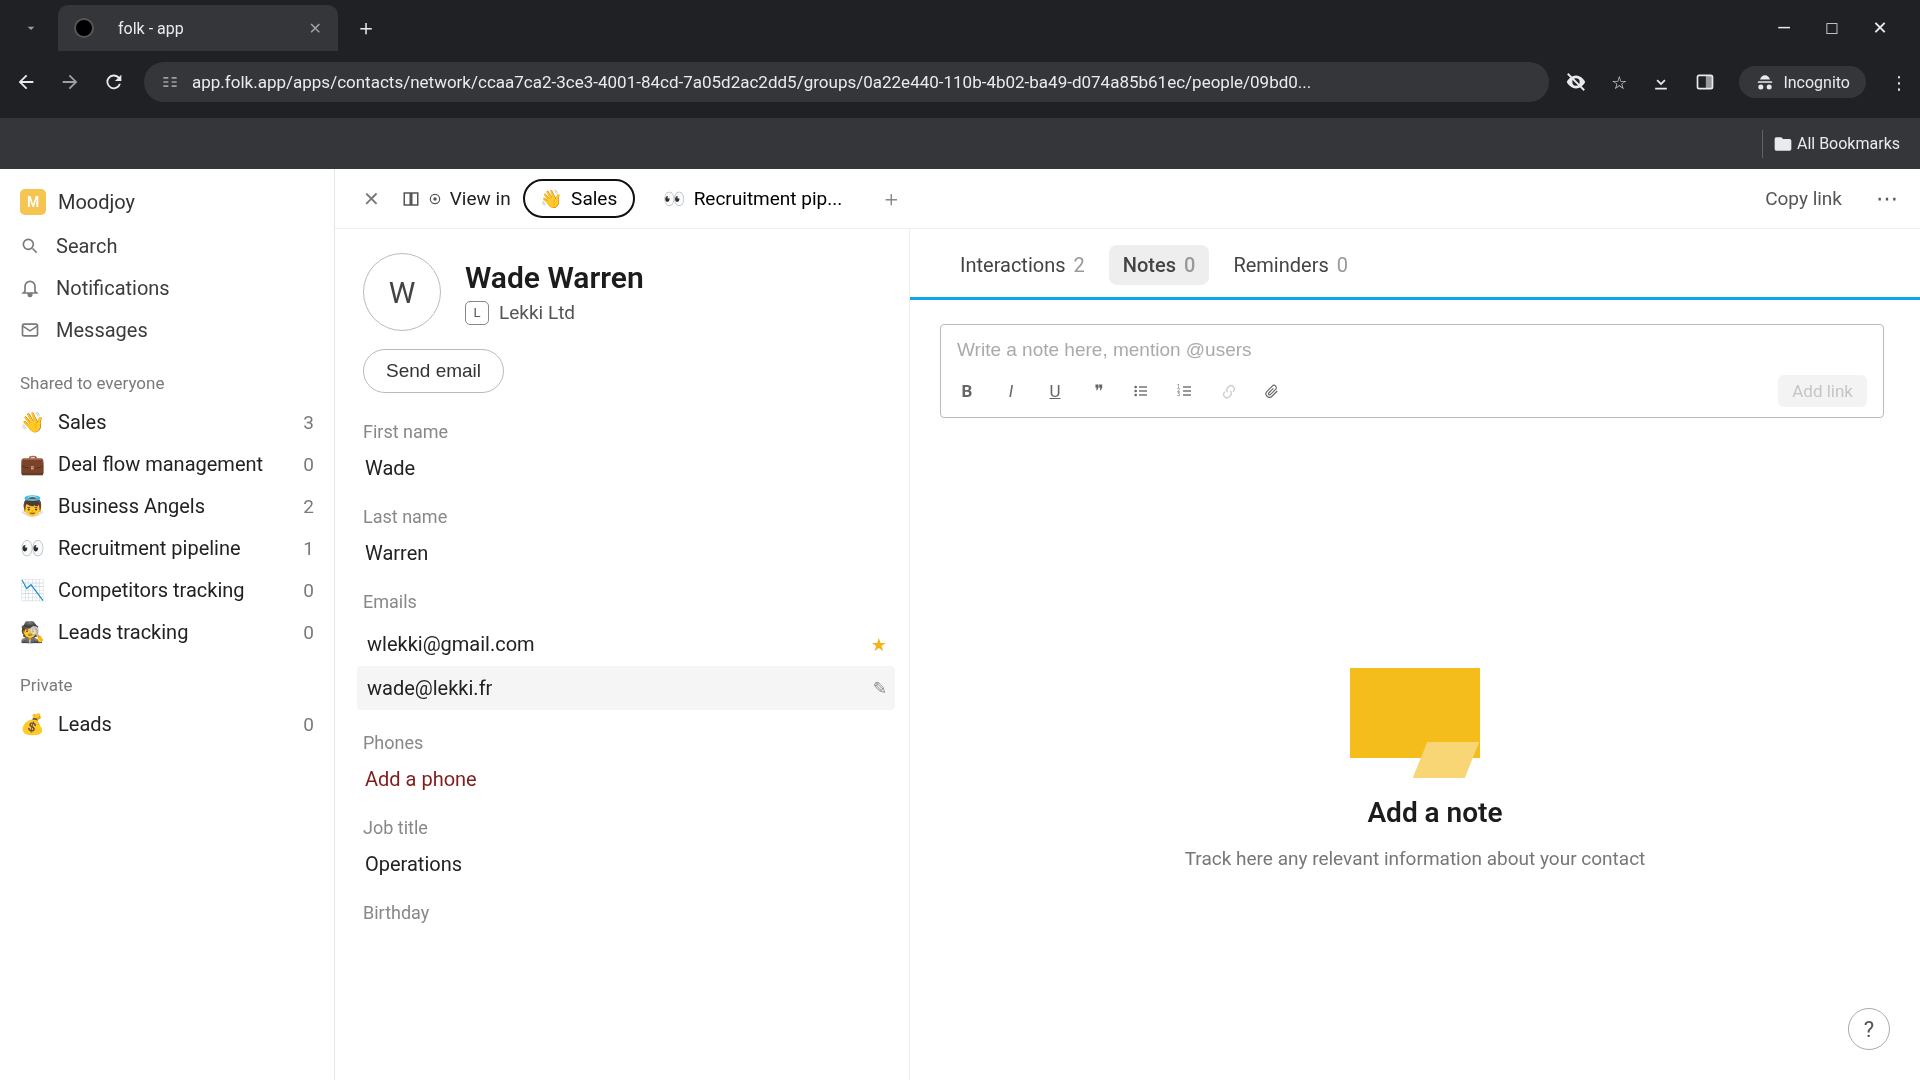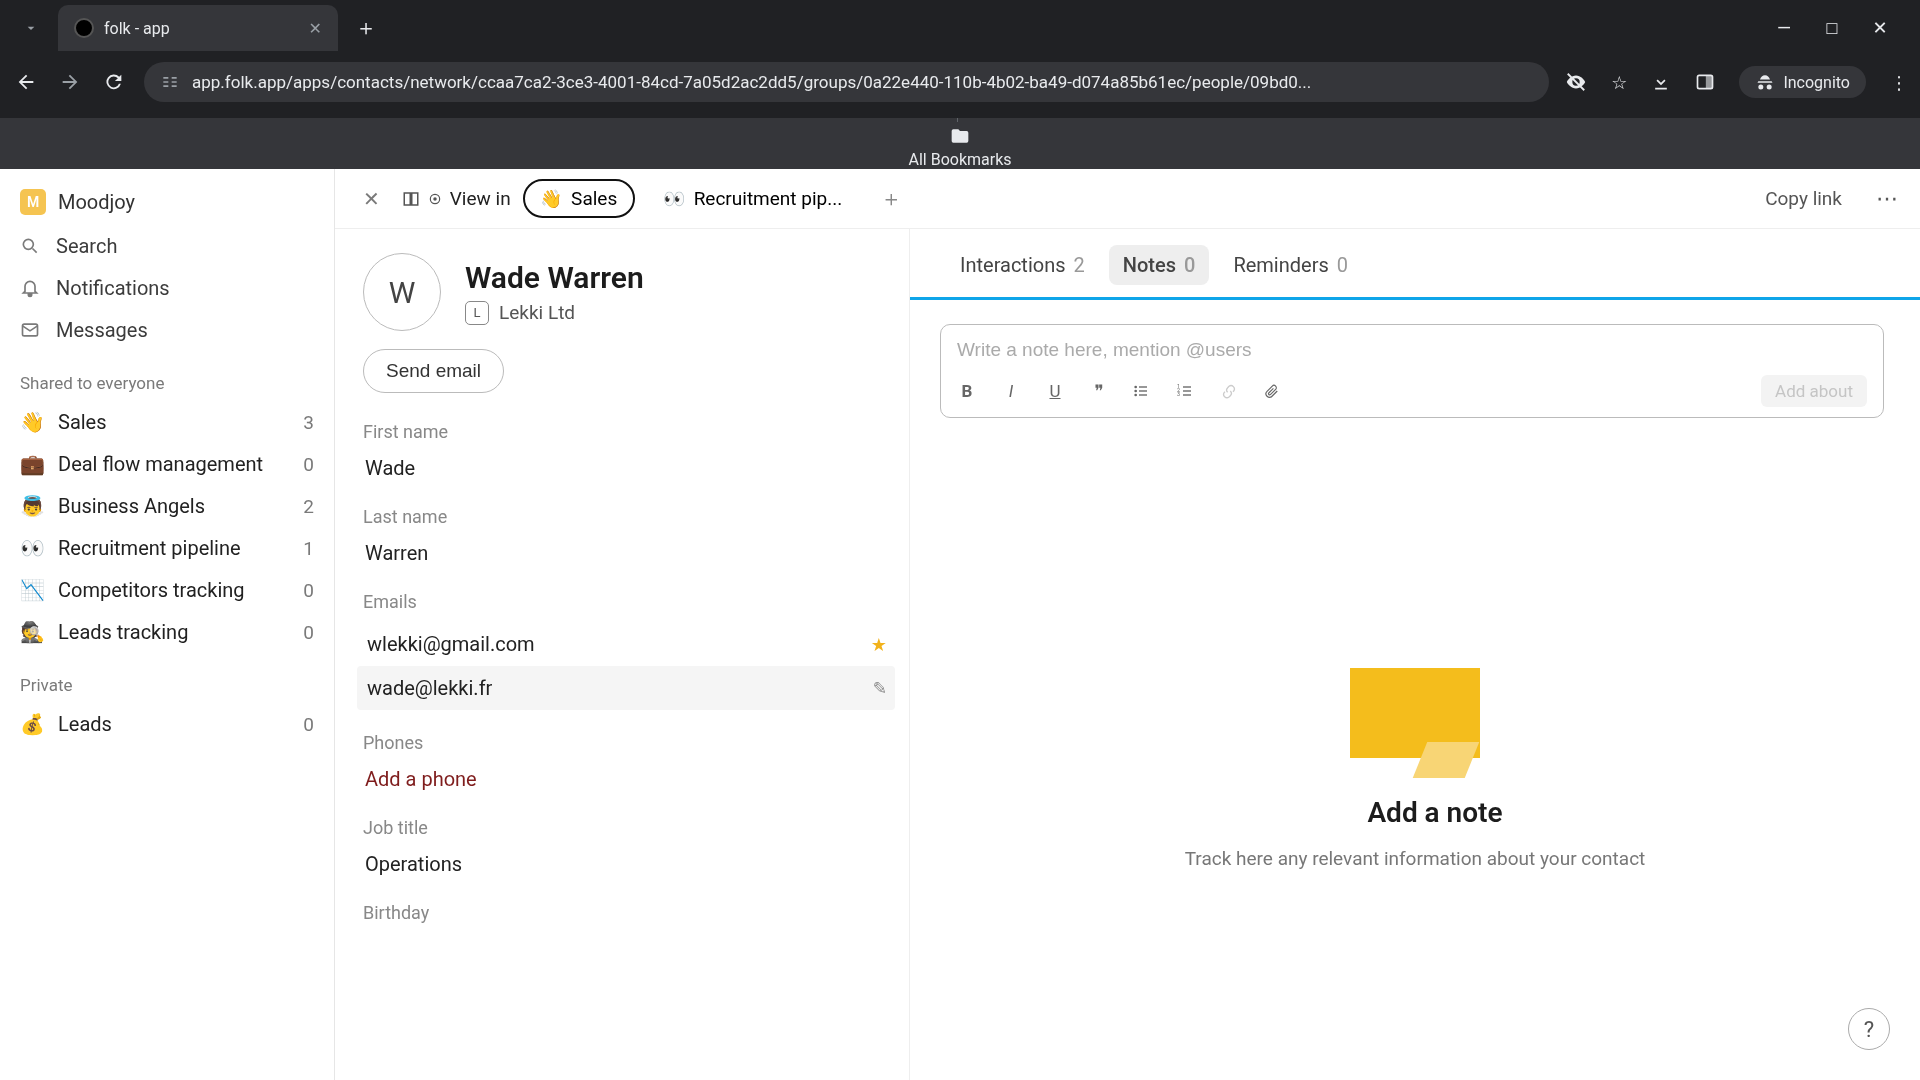--- a/index.html
+++ b/index.html
@@ -2,37 +2,37 @@
 <html><head>
 <meta charset="utf-8">
 <style>
   * { margin: 0; padding: 0; box-sizing: border-box; }
   body { font-family: -apple-system, BlinkMacSystemFont, "Segoe UI", Roboto, sans-serif; background: #fff; width: 1920px; height: 1080px; overflow: hidden; }
 
   
   .browser-chrome { background: #202124; height: 117px; display: flex; flex-direction: column; }
   .tab-bar { height: 56px; display: flex; align-items: center; padding: 0 10px; }
   .tab-dropdown { width: 42px; height: 42px; display:flex; align-items:center; justify-content:center; color:#9aa0a6; cursor:pointer; }
-  .tab { background: #35363a; height: 46px; border-radius: 10px 10px 0 0; display: flex; align-items: center; padding: 0 16px; gap: 10px; margin-left: 6px; min-width: 280px; color: #e8eaed; font-size: 16px; }
+  .tab { background: #35363a; height: 46px; border-radius: 10px 10px 0 0; display: flex; align-items: center; padding: 0 16px; gap: 24px; margin-left: 6px; min-width: 280px; color: #e8eaed; font-size: 16px; }
   .tab .favicon { width: 20px; height: 20px; background: #000; border-radius: 50%; border: 2px solid #555; }
   .tab .close { margin-left: auto; color: #9aa0a6; cursor:pointer; }
   .new-tab { color: #e8eaed; margin-left: 10px; font-size: 22px; cursor:pointer; width:36px; height:36px; display:flex;align-items:center;justify-content:center; }
   .window-controls { margin-left: auto; display: flex; gap: 28px; color: #e8eaed; padding-right: 20px; font-size:18px;}
   .window-controls > div { cursor:pointer; width:20px; text-align:center; }
 
   .addr-bar { height: 52px; display: flex; align-items: center; padding: 0 12px; gap: 16px; }
   .nav-btn { color: #9aa0a6; width: 28px; height: 28px; display:flex; align-items:center; justify-content:center; cursor:pointer; }
   .nav-btn.active { color:#e8eaed; }
   .url-box { flex: 1; background: #35363a; height: 40px; border-radius: 20px; display: flex; align-items: center; padding: 0 16px; gap: 12px; color: #e8eaed; font-size: 17px; }
   .url-box .site-chip { color:#9aa0a6; }
   .right-icons { display: flex; align-items: center; gap: 24px; color: #e8eaed; font-size:18px; }
   .incognito-pill { background:#35363a; border-radius:20px; padding:6px 16px; display:flex; align-items:center; gap:8px; font-size:16px; }
   .kebab { cursor:pointer; }
 
-  .bookmark-bar { height:52px; background:#35363a; display:flex; align-items:center; justify-content:flex-end; padding:0 20px; color:#e8eaed; font-size:16px; gap:4px; border-top:1px solid #202124;flex-direction:column;}
+  .bookmark-bar { height:52px; background:#35363a; display:flex; align-items:center; justify-content:flex-end; padding:0 20px; color:#e8eaed; font-size:16px; gap:4px; border-top:1px solid #202124;}
   .bookmark-bar .sep { width:1px; height:28px; background:#5f6368; margin-right:6px;}
 
   
   .app { position: absolute; top: 169px; left: 0; right: 0; bottom: 0; display: flex; background:#fff; }
   .sidebar { width: 335px; border-right: 1px solid #e6e6e6; padding: 10px 16px; overflow-y:auto; }
   .workspace { display: flex; align-items: center; gap: 12px; padding: 10px 4px; font-size: 20px; color:#333; }
   .ws-badge { width: 26px; height: 26px; background: #f5c451; border-radius: 5px; display:flex; align-items:center; justify-content:center; font-size:14px; color:#fff; font-weight:600; }
   .side-link { display: flex; align-items: center; gap: 14px; padding: 9px 4px; font-size: 20px; color: #3c3c3c; cursor:pointer; border-radius:6px; }
   .side-ico { width:22px; color:#7a7a7a; display:flex; align-items:center; }
   .section-h { font-size: 17px; color: #7a7a7a; padding: 22px 4px 8px; }
@@ -71,21 +71,21 @@
   .email-row .star { margin-left:auto; color:#f2b21b; font-size:18px; }
   .email-row .edit { margin-left:auto; color:#888; font-size:17px; }
   .email-row.hover { background:#f5f5f5; border-radius:4px; padding:6px 8px; margin:0 -6px;align-items:center;}
 
   .right-pane { flex:1; display:flex; flex-direction:column; padding:0 0 0 0; }
   .tabs-row { display:flex; gap:10px; padding:16px 36px 12px; align-items:center; border-bottom:3px solid #0ea5e9; }
   .rp-tab { display:flex; align-items:baseline; gap:8px; padding:8px 14px; border-radius:8px; font-size:20px; color:#444; cursor:pointer; }
   .rp-tab.active { background:#eee; font-weight:500; }
   .rp-tab .tcount { color:#999; }
 
-  .note-box { margin:24px 36px 0 30px; border:1.5px solid #bbb; border-radius:10px; padding:14px 16px 10px; }
+  .note-box { margin:24px 36px 0 30px; border:1.5px solid #bbb; border-radius:4px; padding:14px 16px 10px; }
   .note-input { width:100%; border:none; outline:none; font-size:19px; color:#333; background:transparent; }
   .note-input::placeholder { color:#aaa; }
   .toolbar { display:flex; align-items:center; gap:24px; padding-top:14px; color:#666; font-size:17px; }
   .toolbar .tb { cursor:pointer; width:20px; text-align:center; }
   .tb.bold{font-weight:700;} .tb.ital{font-style:italic;} .tb.under{text-decoration:underline;}
   .toolbar .link-ico { color:#ccc; }
   .add-note-btn { margin-left:auto; background:#f3f3f3; color:#c5c5c5; padding:6px 14px; border-radius:6px; font-size:17px; cursor:not-allowed; }
 
   .empty-state { flex:1; display:flex; flex-direction:column; align-items:center; justify-content:center; gap:18px; padding-top:40px; }
   .note-illus { width:130px; height:110px; position:relative; }
@@ -382,21 +382,21 @@
             <span class="tb link-ico">
                 <svg width="16" height="16" viewBox="0 0 24 24">
                   <path fill="none" stroke="currentColor" stroke-width="2" d="M10 14a5 5 0 0 1 0-7l2-2a5 5 0 0 1 7 7l-1 1m-4-1a5 5 0 0 1 0 7l-2 2a5 5 0 0 1-7-7l1-1"></path>
                 </svg>
               </span>
             <span class="tb">
                 <svg width="14" height="16" viewBox="0 0 24 24">
                   <path fill="none" stroke="currentColor" stroke-width="2" d="M21 12l-9 9a6 6 0 0 1-8.5-8.5l9-9a4 4 0 0 1 5.7 5.7l-9 9a2 2 0 0 1-2.8-2.8l8-8"></path>
                 </svg>
               </span>
-            <span class="add-note-btn">Add about</span>
+            <span class="add-note-btn">Add link</span>
           </div>
         </div>
 
         <div class="empty-state">
           <div class="note-illus">
             <div class="sq sq1"></div>
               <div class="sq sq2"></div>
           </div>
           <div class="empty-h">Add a note</div>
           <div class="empty-sub">Track here any relevant information about your contact</div>

